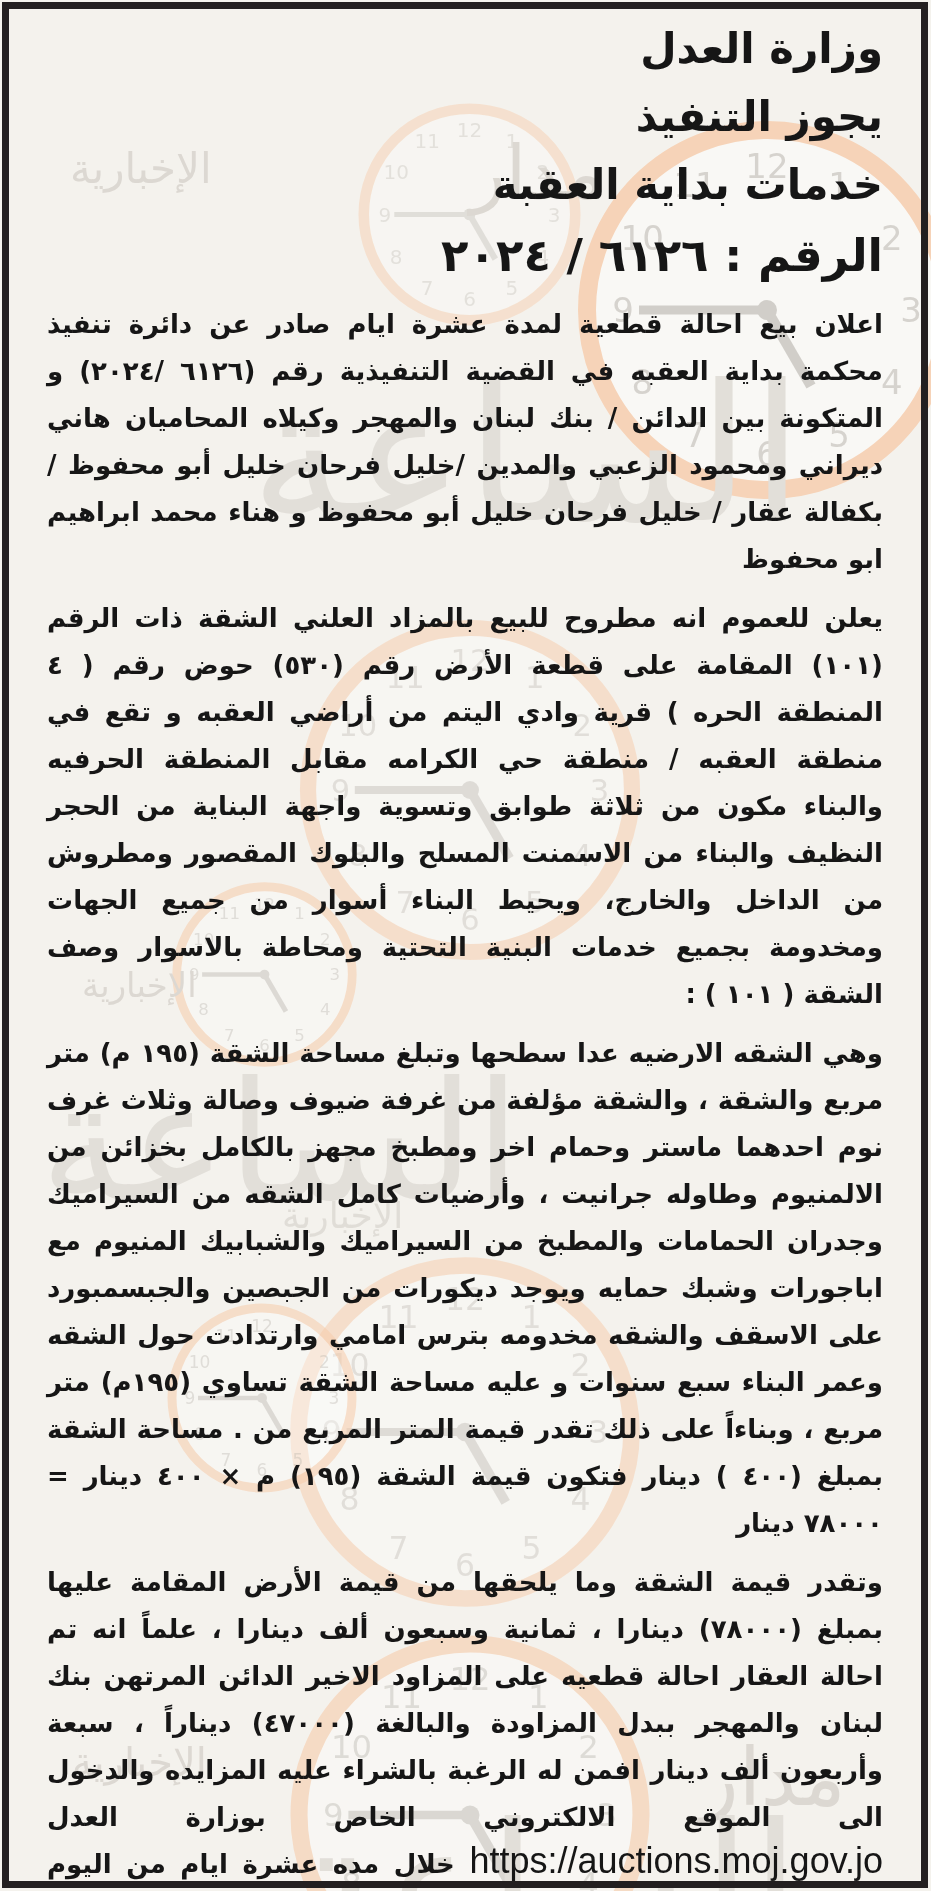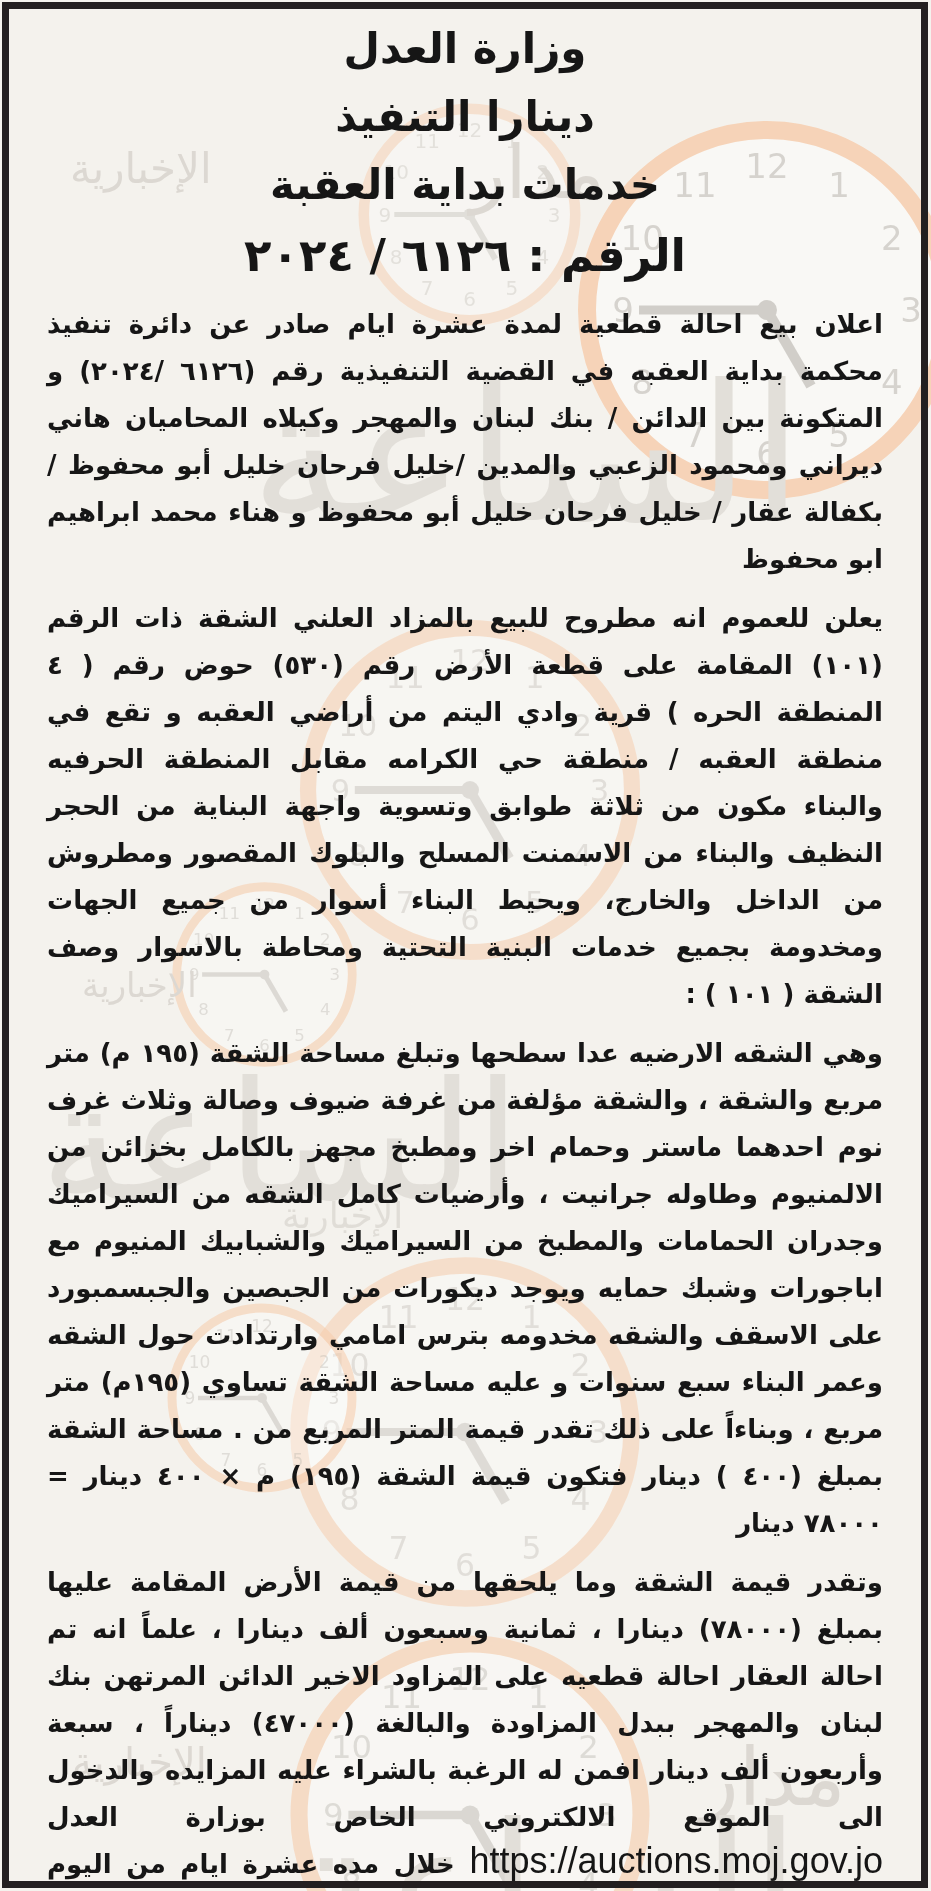--- a/index.html
+++ b/index.html
@@ -22,21 +22,21 @@
     position:absolute;font-weight:normal;white-space:nowrap;
     line-height:1;user-select:none;
   }
   .content{
     position:absolute;left:9px;top:9px;right:10px;bottom:10px;
     padding:6px 38px 0 38px;
     direction:rtl;
     z-index:1;
     overflow:hidden;
   }
-  .header{text-align:center;font-weight:bold;}
+  .header{text-align:right;font-weight:bold;}
   .h-line{font-size:42px;line-height:68px;}
   .h-num{font-size:45px;line-height:74px;}
   .body-par{
     font-size:26px;font-weight:bold;
     line-height:47px;
     text-align:justify;text-justify:inter-word;
     margin:0 0 12px 0;
   }
   .body-par.first{margin-top:8px;}
   .url{
@@ -185,21 +185,21 @@
     <span class="wm-word" style="left:40px;top:1060px;font-size:165px;color:#e2dfd9;">الساعة</span>
     <span class="wm-word" style="left:282px;top:1198px;font-size:36px;color:#e0ddd7;">الإخبارية</span>
     <span class="wm-word" style="left:72px;top:1742px;font-size:40px;color:#dcd8d2;">الإخبارية</span>
     <span class="wm-word" style="left:700px;top:1738px;font-size:80px;color:#dcd8d2;">مدار</span>
     <span class="wm-word" style="left:290px;top:1800px;font-size:175px;color:#e2dfd9;">الساعة</span>
   </div>
 
   <div class="content">
     <div class="header">
       <div class="h-line">وزارة العدل</div>
-      <div class="h-line">دينارا التنفيذ</div>
+      <div class="h-line">يجوز التنفيذ</div>
       <div class="h-line">خدمات بداية العقبة</div>
       <div class="h-line h-num">الرقم : ٦١٢٦ / ٢٠٢٤</div>
     </div>
 
     <p class="body-par first">اعلان بيع احالة قطعية لمدة عشرة ايام صادر عن دائرة تنفيذ محكمة بداية العقبه في القضية التنفيذية رقم (٦١٢٦ /٢٠٢٤) و المتكونة بين الدائن / بنك لبنان والمهجر وكيلاه المحاميان هاني ديراني ومحمود الزعبي والمدين /خليل فرحان خليل أبو محفوظ / بكفالة عقار / خليل فرحان خليل أبو محفوظ و هناء محمد ابراهيم ابو محفوظ</p>
     <p class="body-par">يعلن للعموم انه مطروح للبيع بالمزاد العلني الشقة ذات الرقم (١٠١) المقامة على قطعة الأرض رقم (٥٣٠) حوض رقم ( ٤ المنطقة الحره ) قرية وادي اليتم من أراضي العقبه و تقع في منطقة العقبه / منطقة حي الكرامه مقابل المنطقة الحرفيه والبناء مكون من ثلاثة طوابق وتسوية واجهة البناية من الحجر النظيف والبناء من الاسمنت المسلح والبلوك المقصور ومطروش من الداخل والخارج، ويحيط البناء أسوار من جميع الجهات ومخدومة بجميع خدمات البنية التحتية ومحاطة بالاسوار وصف الشقة ( ١٠١ ) :</p>
     <p class="body-par">وهي الشقه الارضيه عدا سطحها وتبلغ مساحة الشقة (١٩٥ م) متر مربع والشقة ، والشقة مؤلفة من غرفة ضيوف وصالة وثلاث غرف نوم احدهما ماستر وحمام اخر ومطبخ مجهز بالكامل بخزائن من الالمنيوم وطاوله جرانيت ، وأرضيات كامل الشقه من السيراميك وجدران الحمامات والمطبخ من السيراميك والشبابيك المنيوم مع اباجورات وشبك حمايه ويوجد ديكورات من الجبصين والجبسمبورد على الاسقف والشقه مخدومه بترس امامي وارتدادت حول الشقه وعمر البناء سبع سنوات و عليه مساحة الشقة تساوي (١٩٥م) متر مربع ، وبناءاً على ذلك تقدر قيمة المتر المربع من . مساحة الشقة بمبلغ (٤٠٠ ) دينار فتكون قيمة الشقة (١٩٥) م × ٤٠٠ دينار = ٧٨٠٠٠ دينار</p>
     <p class="body-par"><span>وتقدر قيمة الشقة وما يلحقها من قيمة الأرض المقامة عليها بمبلغ (٧٨٠٠٠) دينارا ، ثمانية وسبعون ألف دينارا ، علماً انه تم احالة العقار احالة قطعيه على المزاود الاخير الدائن المرتهن بنك لبنان والمهجر ببدل المزاودة والبالغة (٤٧٠٠٠) ديناراً ، سبعة وأربعون ألف دينار افمن له الرغبة بالشراء عليه المزايده والدخول الى الموقع الالكتروني الخاص بوزارة العدل </span><span class="url">https://auctions.moj.gov.jo</span><span> خلال مده عشرة ايام من اليوم التالي من تاريخ نشر هذا الإعلان ودفع العربون الاكترونيا مبلغ (١٠٪) من قيمة العقار المقدرة والبالغة (٧٨٠٠٠) دينارا ، ثمانية وسبعون ألف دينارا ، كتأمينات للدخول بالمزاد العلني ، ولا يجوز الضم أقل من (١٠٪) من بدل المزاودة الأخيرة التي تمت على العقار الموصوف أعلاه من قبل المزاود الاخير بنك لبنان والمهجر ببدل المزاوده والبالغة (٤٧٠٠٠) ديناراً ، سبعة وأربعون ألف دينار، علماً أن الطوابع والنشر والدلالة تعود على المزاود الأخير .</span></p>
 
   </div>

